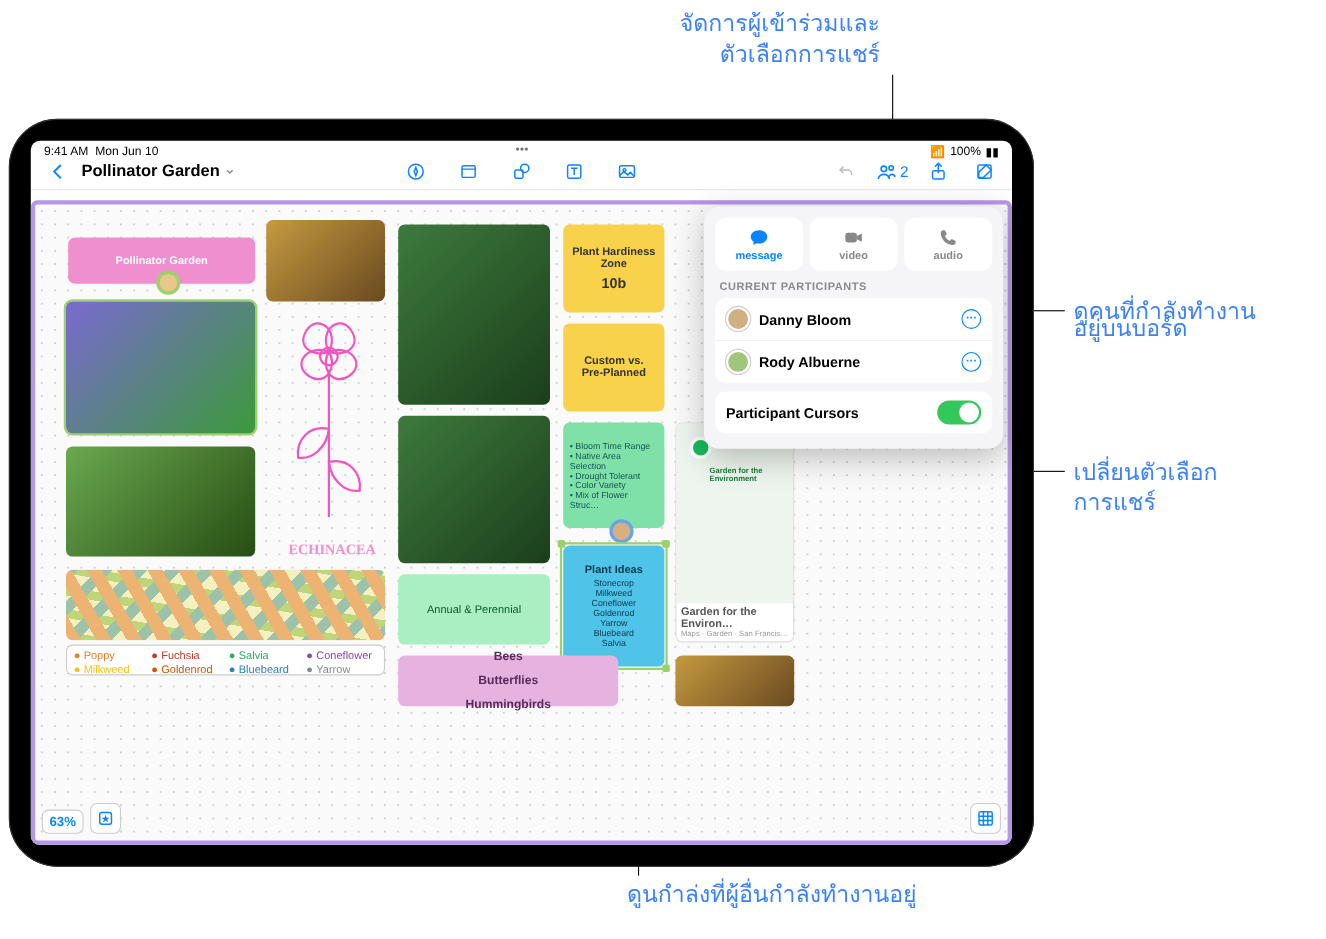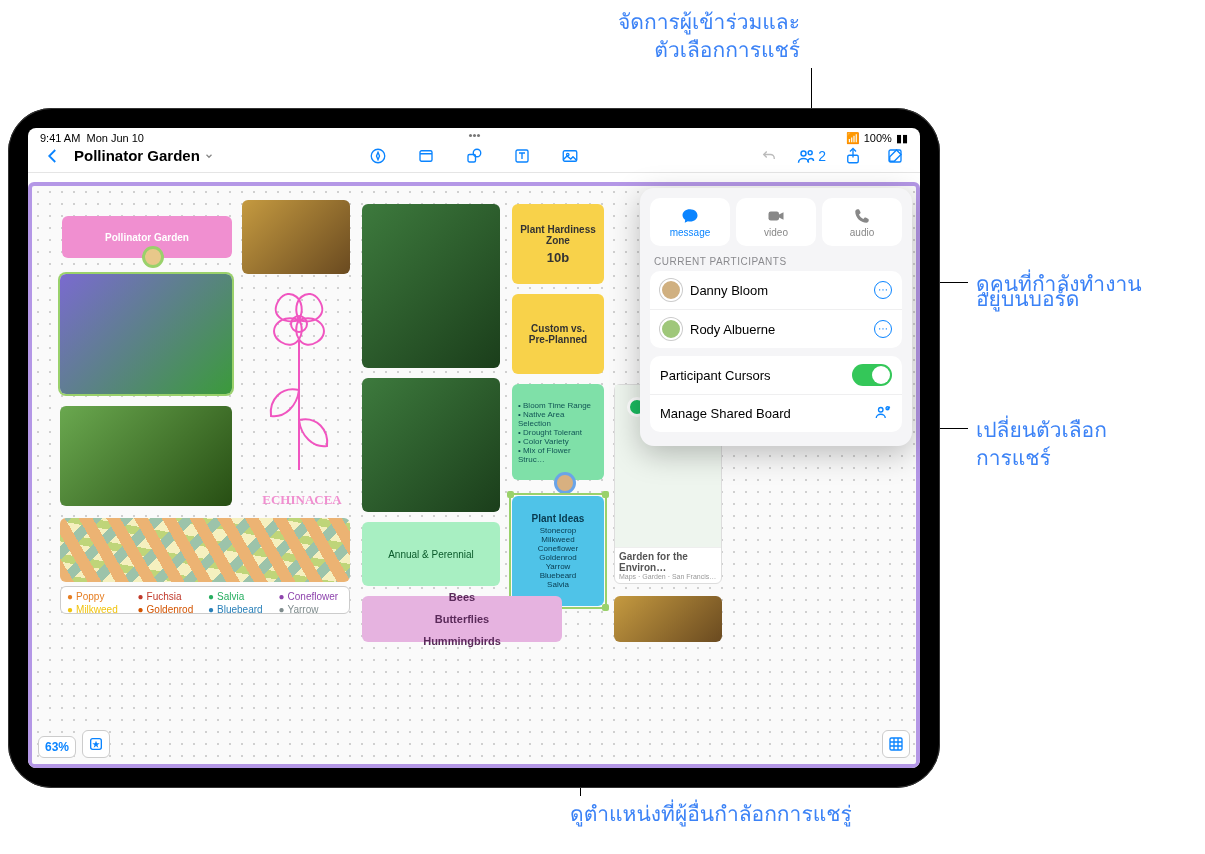--- a/index.html
+++ b/index.html
@@ -121,20 +121,21 @@
   .flower-scribble svg{width:100%;height:100%;}
 
   
   .popover{
     position:absolute; right:8px; top:60px;
     width:272px; background:#f5f5f7;
     border-radius:14px;
     box-shadow:0 8px 30px rgba(0,0,0,.25);
     padding:10px 10px 6px 10px;
     z-index:50;
+    font-weight:bold;
   }
   .popover::before{
     content:""; position:absolute; top:-8px; right:46px;
     border:8px solid transparent; border-bottom-color:#f5f5f7;
   }
   .pop-actions{display:flex;gap:6px;margin-bottom:10px;}
   .pop-btn{flex:1;background:#fff;border-radius:10px;height:48px;
            display:flex;flex-direction:column;align-items:center;justify-content:center;gap:2px;
            font-size:10px;color:#888;}
   .pop-btn.primary{color:#0a84ff;}
@@ -161,21 +162,21 @@
 <div class="leader v" style="left:811px; top:68px; height:98px;"></div>
 
 <div class="callout right" style="left:976px; top:270px;">ดูคนที่กำลังทำงาน</div>
 <div class="callout right" style="left:976px; top:285px;">อยู่บนบอร์ด</div>
 <div class="leader h" style="left:902px; top:282px; width:66px;"></div>
 
 <div class="callout right" style="left:976px; top:416px;">เปลี่ยนตัวเลือก</div>
 <div class="callout right" style="left:976px; top:444px;">การแชร์</div>
 <div class="leader h" style="left:902px; top:428px; width:66px;"></div>
 
-<div class="callout bottom" style="left:570px; top:800px;">ดูตำแหน่งที่ผู้อื่นกำลัอกการแชรู่</div>
+<div class="callout bottom" style="left:570px; top:800px;">ดูนกำล่งที่ผู้อื่นกำลังทำงานอยู่</div>
 <div class="leader v" style="left:580px; top:762px; height:34px;"></div>
 
 <div class="ipad">
   <div class="screen">
 
     <div class="statusbar">
       <span>9:41 AM</span>&nbsp;&nbsp;
       <span>Mon Jun 10</span>
       <div class="right">
         <span>📶</span>
@@ -419,28 +420,17 @@
               <span class="more-circ">⋯</span>
             </span>
         </div>
       </div>
 
       <div class="pop-list">
         <div class="pop-row">
           <span>Participant Cursors</span>
           <div class="toggle"></div>
         </div>
-        <div class="pop-row">
-          <span>Manage Shared Board</span>
-          <span class="trail">
-            <svg width="18" height="18" viewBox="0 0 24 24" fill="none" stroke="currentColor" stroke-width="1.8">
-                <circle cx="9" cy="9" r="3"></circle>
-                <path d="M3 20c0-3 3-5 6-5s6 2 6 5"></path>
-                <circle cx="18" cy="7" r="2"></circle>
-                <path d="M21 5l-3 3"></path>
-              </svg>
-          </span>
-        </div>
       </div>
     </div>
 
   </div>
 </div>
 
 </body></html>

